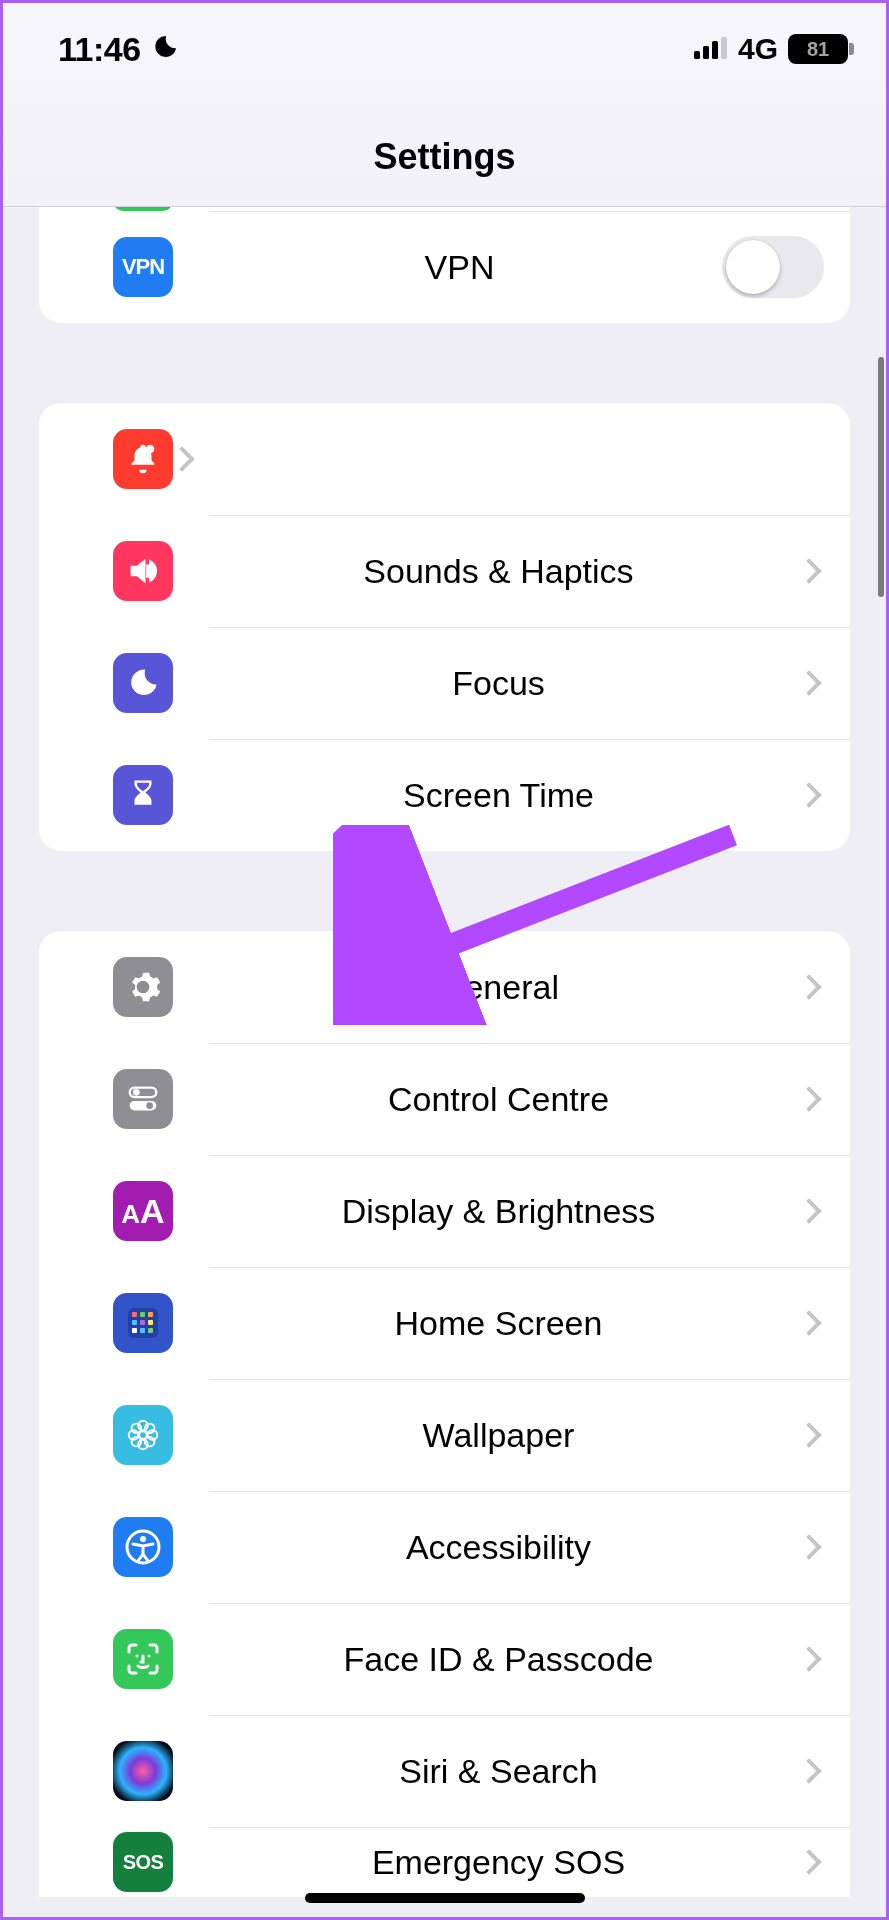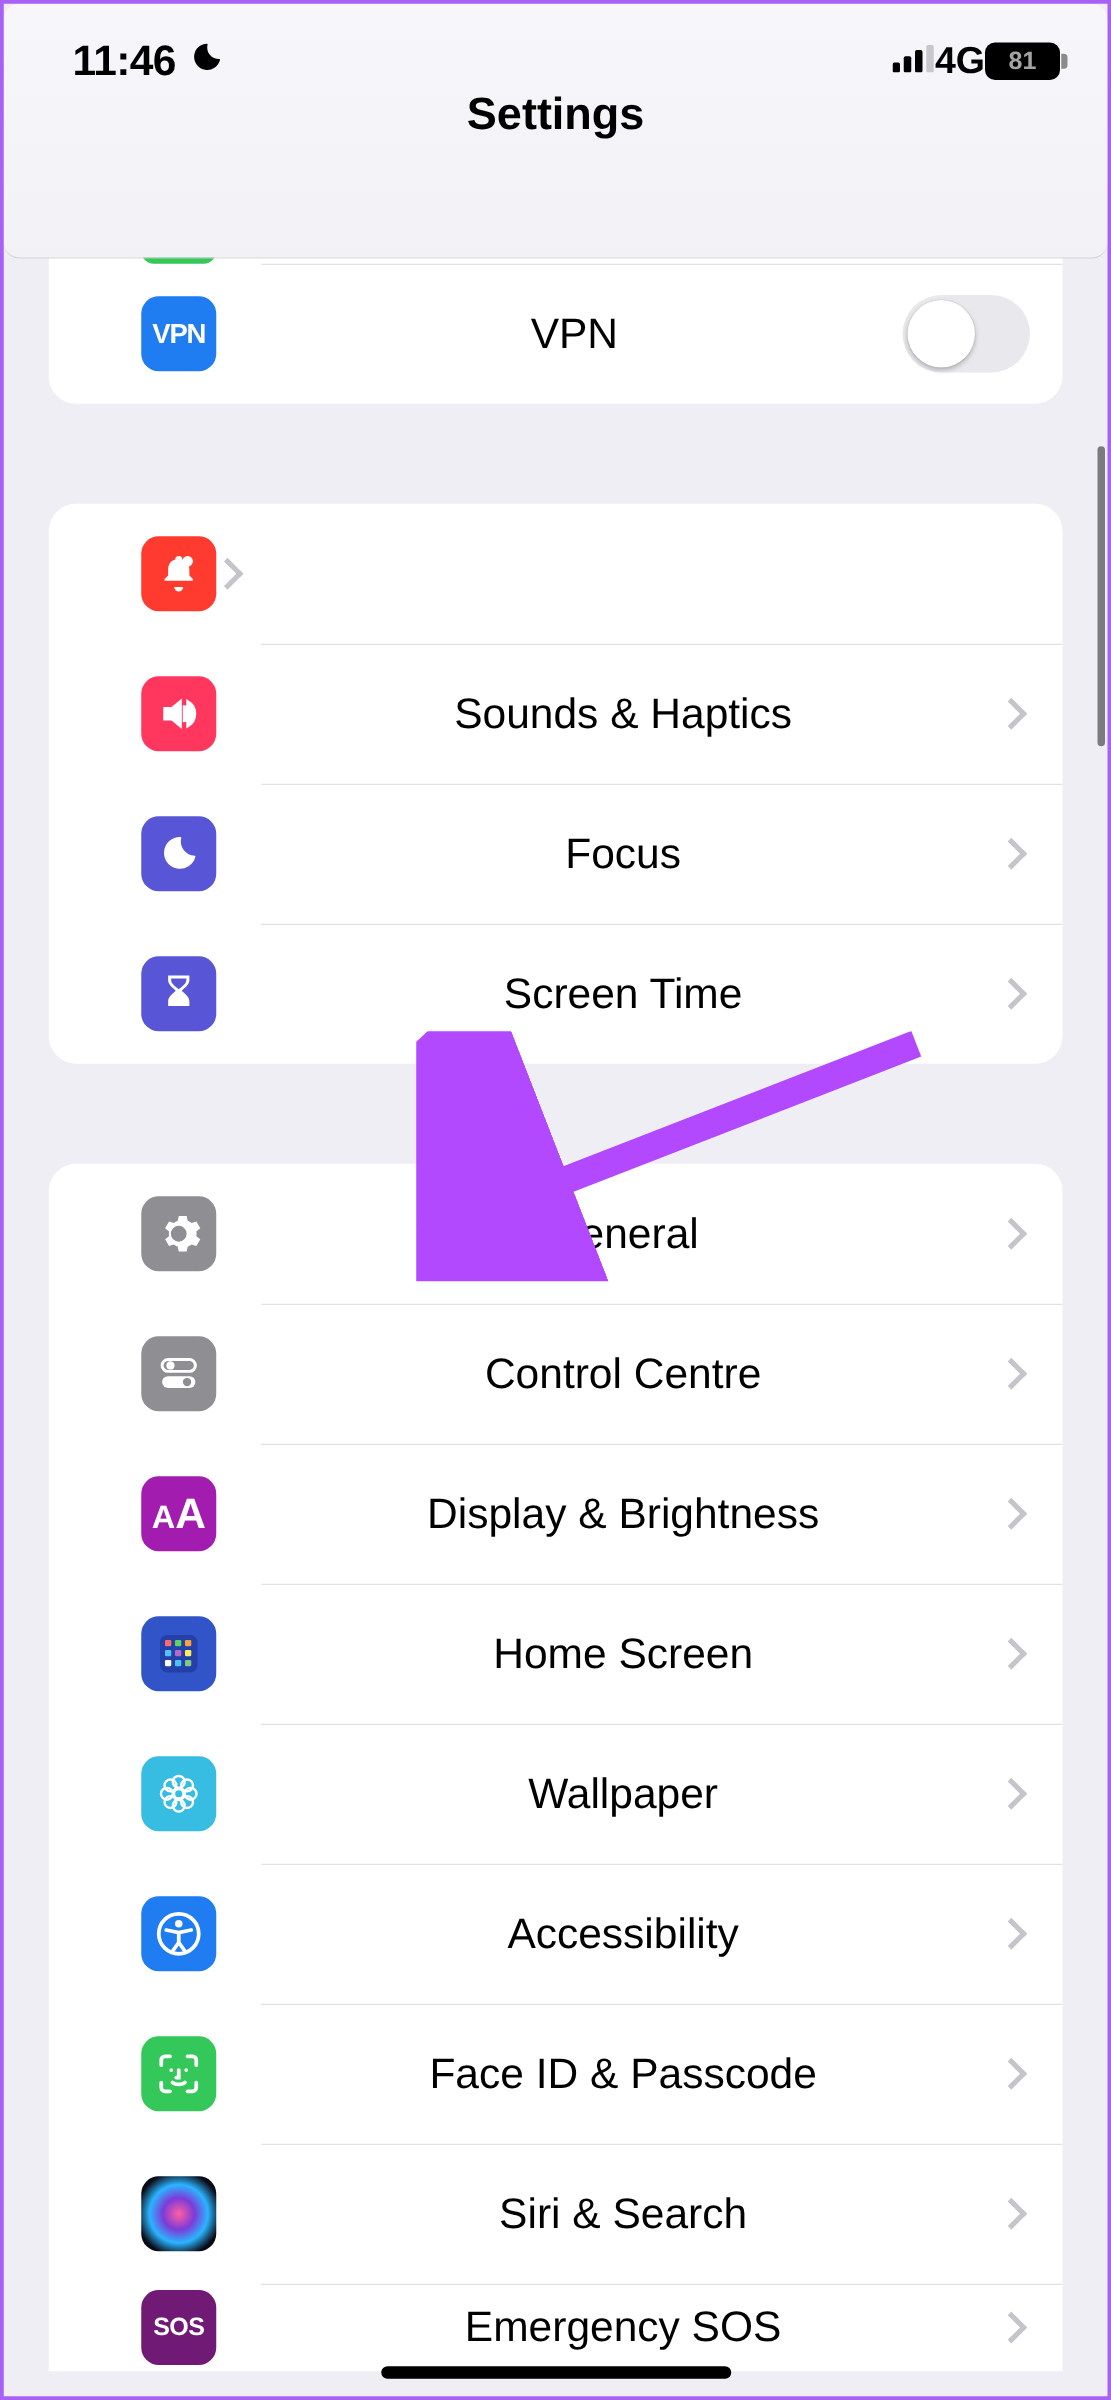--- a/index.html
+++ b/index.html
@@ -19,21 +19,21 @@
     height: 88px;
     display: flex;
     align-items: center;
     justify-content: space-between;
     padding: 0 38px 0 55px;
     font-weight: 600;
     color: #000;
     z-index: 20;
   }
   .status-left { display:flex; align-items:center; gap:10px; font-size:34px; letter-spacing: -0.5px; }
-  .status-right { display:flex; align-items:center; font-size:30px; font-weight:600; }
+  .status-right { display:flex; align-items:center; gap:10px; font-size:30px; font-weight:600; }
   .battery {
     display: inline-flex;
     align-items: center;
     position: relative;
     width: 60px; height: 30px;
     border-radius: 8px;
     background: #000;
     color: #a3a3a3;
     font-size: 20px;
     font-weight: 700;
@@ -49,25 +49,24 @@
   }
 
   
   .nav-header {
     position: absolute;
     top: 0; left: 0; right: 0;
     height: 204px;
     background: linear-gradient(#f7f6fb, #f2f1f6);
     border-bottom: 1px solid #d3d2d8;
     display: flex;
-    align-items: center;
+    align-items: flex-end;
     justify-content: center;
     padding-bottom: 28px;
     z-index: 10;
-    border-radius: 13px;
   }
   .nav-title { font-size: 36px; font-weight: 700; color:#000; }
 
   
   .content {
     position: absolute;
     top: 204px; left:0; right:0; bottom:0;
     padding: 0 36px 0 36px;
   }
 
@@ -366,21 +365,21 @@
       <div class="label">Face ID &amp; Passcode</div>
       <div class="chevron"></div>
     </div>
     <div class="row">
       <div class="appicon" style="background:radial-gradient(circle at 50% 50%, #ff5ea0 0%, #7c3bd8 30%, #2bb4ff 55%, #0a0a14 80%);">
       </div>
       <div class="label">Siri &amp; Search</div>
       <div class="chevron"></div>
     </div>
     <div class="row" style="min-height:70px;">
-      <div class="appicon" style="background:#701a75;">
+      <div class="appicon" style="background:#15803d;">
         <span style="font-size:20px;font-weight:800;letter-spacing:-0.5px;">SOS</span>
       </div>
       <div class="label">Emergency SOS</div>
       <div class="chevron"></div>
     </div>
   </div>
 
 </div>
 
 <div class="scroll-indicator"></div>

